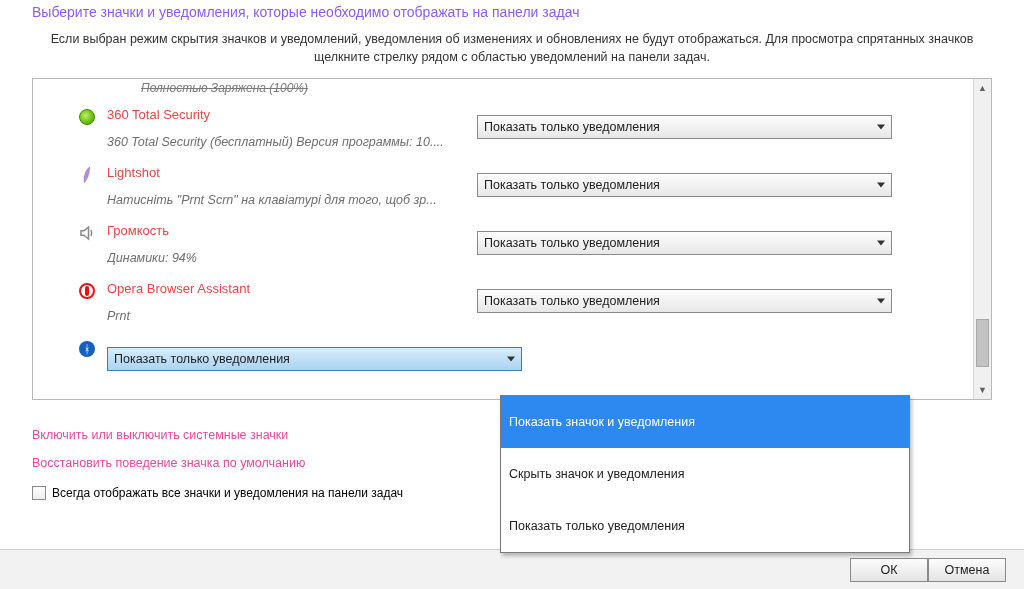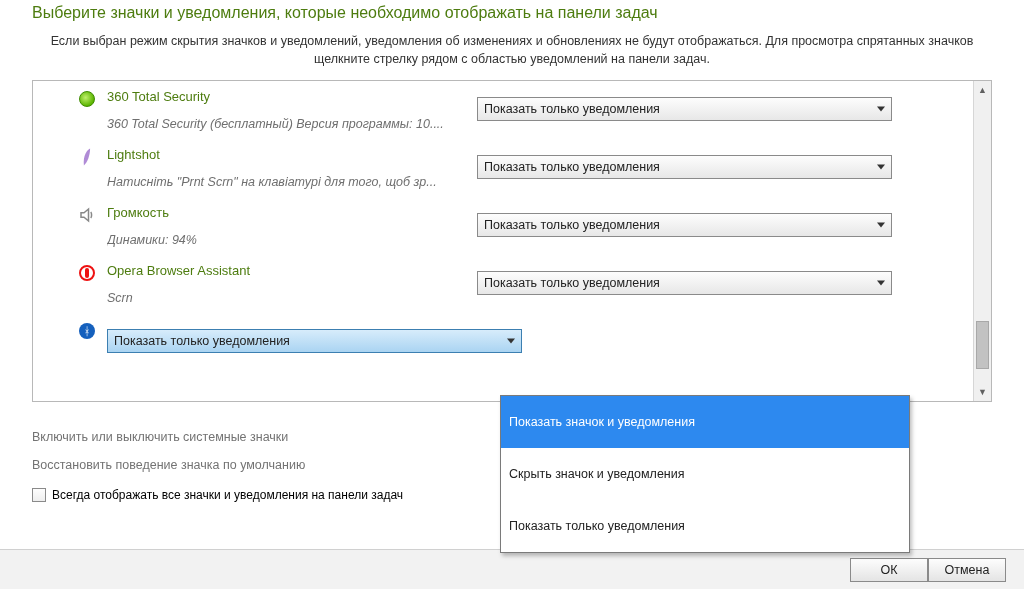--- a/index.html
+++ b/index.html
@@ -11,22 +11,22 @@
     color: #000;
     width: 1024px;
     height: 589px;
     overflow: hidden;
     position: relative;
   }
   .header {
     padding: 4px 32px 0 32px;
   }
   .title {
-    color: #4d7c0f;
-    font-size: 16px;
+    color: #8b5cf6;
+    font-size: 14px;
     font-weight: 400;
     margin: 0 0 10px 0;
   }
   .subtitle {
     color: #333;
     font-size: 12.5px;
     line-height: 1.45;
     margin: 0 0 12px 0;
     text-align: center;
   }
@@ -74,21 +74,21 @@
     width: 20px; height: 20px;
     margin-right: 10px;
     flex: 0 0 auto;
     display: flex; align-items: center; justify-content: center;
   }
   .row-text {
     flex: 0 0 370px;
     padding-right: 10px;
   }
   .row-title {
-    color: #4d7c0f;
+    color: #ef4444;
     font-size: 13px;
   }
   .row-desc {
     color: #6f6f6f;
     font-style: italic;
     font-size: 12.5px;
     margin-top: 13px;
     white-space: nowrap;
     overflow: hidden;
     text-overflow: ellipsis;
@@ -144,21 +144,21 @@
     color: #222;
   }
   .dd-option.hl {
     background: #2d89ef;
     color: #fff;
   }
   .links {
     padding: 28px 32px 0 32px;
   }
   .link {
-    color: #737373;
+    color: #ec4899;
     font-size: 12.5px;
     margin-bottom: 14px;
     display: inline-block;
     cursor: pointer;
   }
   .checkbox-row {
     display: flex;
     align-items: center;
     gap: 6px;
     margin-top: 2px;
@@ -219,20 +219,21 @@
 <body>
 
 <div class="header">
   <h1 class="title">Выберите значки и уведомления, которые необходимо отображать на панели задач</h1>
   <p class="subtitle">Если выбран режим скрытия значков и уведомлений, уведомления об изменениях и обновлениях не будут отображаться. Для просмотра спрятанных значков щелкните стрелку рядом с областью уведомлений на панели задач.</p>
 </div>
 
 <div class="list-frame">
   <div class="list-inner">
 
+    <div class="truncated-row">Полностью Заряжена (100%)</div>
 
     <div class="row">
       <div class="row-icon">
           <div class="ico-360"></div>
         </div>
       <div class="row-text">
         <div class="row-title">360 Total Security</div>
         <div class="row-desc">360 Total Security (бесплатный) Версия программы: 10....</div>
       </div>
       <div class="row-select">
@@ -279,21 +280,21 @@
         </div>
       </div>
     </div>
 
     <div class="row">
       <div class="row-icon">
           <div class="ico-opera"></div>
         </div>
       <div class="row-text">
         <div class="row-title">Opera Browser Assistant</div>
-        <div class="row-desc">Scrn</div>
+        <div class="row-desc">Prnt</div>
       </div>
       <div class="row-select">
         <div class="combo">
           <span>Показать только уведомления</span>
           <span class="arrow"></span>
         </div>
       </div>
     </div>
 
     <div class="row">

